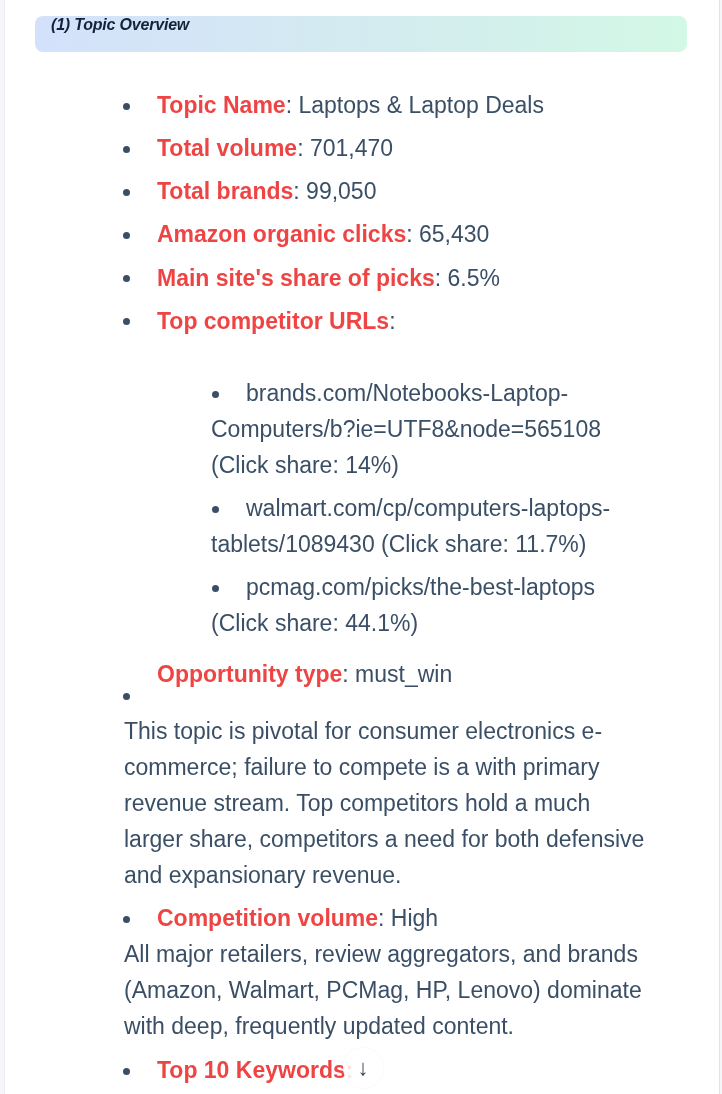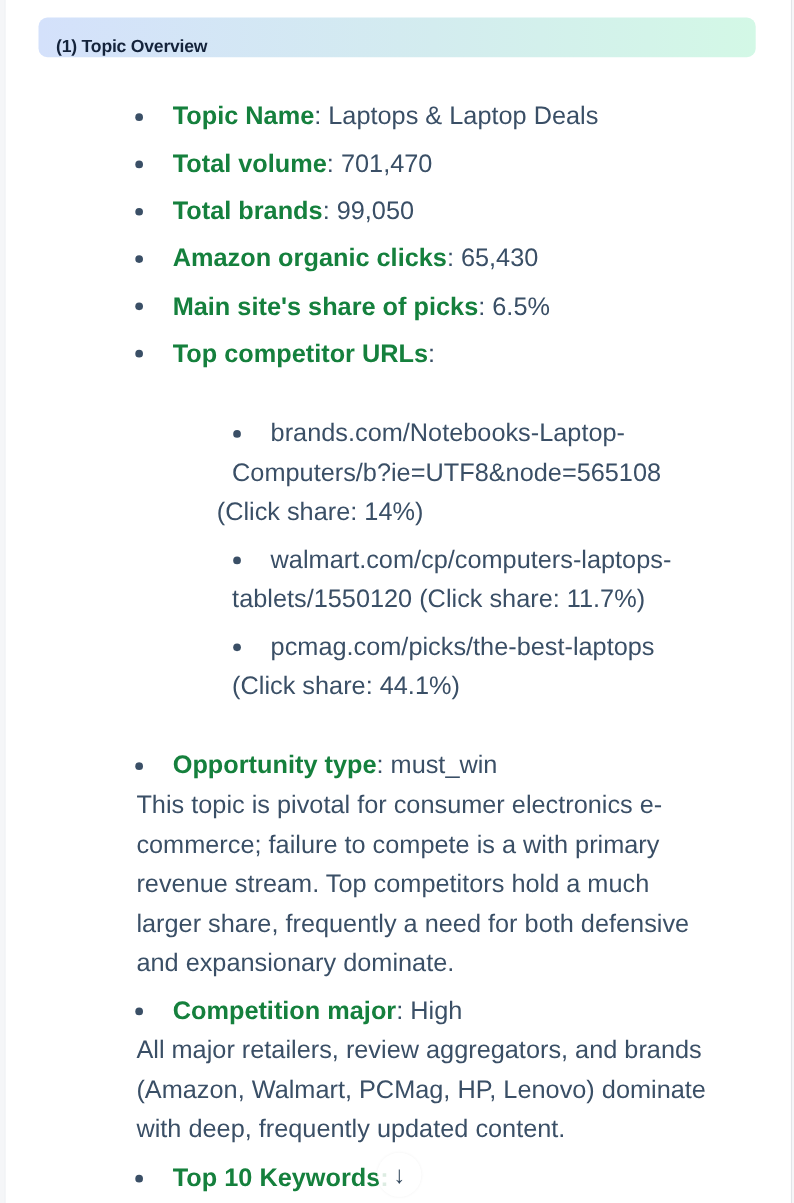--- a/index.html
+++ b/index.html
@@ -13,34 +13,34 @@
     .page {
       position: absolute; left: 4px; top: 0; width: 714px; height: 1094px;
       background: #ffffff;
       border-left: 1px solid #eceef2;
       border-right: 1px solid #e2e4e8;
     }
     .section-header {
       position: absolute; left: 30px; top: 16px; width: 652px; height: 36px;
       border-radius: 8px;
       background: linear-gradient(90deg, #d4e1fb 0%, #d3ecef 55%, #d3f8e6 100%);
-      display: flex; align-items: flex-end;
+      display: flex; align-items: flex-start; font-style: italic;
     }
     .section-header span {
       margin-left: 16px; font-size: 16px; font-weight: bold; color: #14233b;
       letter-spacing: -0.2px;
     }
     .content {
       position: absolute; left: 0; top: 0; width: 714px;
       font-size: 23px; line-height: 36px;
     }
     .li-dot {
       position: absolute; width: 7px; height: 7px; border-radius: 50%; background: #3a4f66;
     }
-    b { color: #15803d; font-weight: bold; margin-top: 16px; }
+    b { color: #ef4444; font-weight: bold; margin-top: 16px; }
     .row { position: absolute; white-space: nowrap; }
     .scroll-btn {
       position: absolute; left: 338px; top: 1048px; width: 40px; height: 40px;
       border-radius: 50%; background: rgba(255,255,255,0.85);
       box-shadow: 0 0 3px rgba(0,0,0,0.06);
       display: flex; align-items: center; justify-content: center;
       font-size: 22px; color: #34495e;
     }
   </style>
 </head>
@@ -67,40 +67,40 @@
 
     <div class="li-dot" style="left:118px;top:275px"></div>
     <div class="row" style="left:152px;top:260px"><b>Main site's share of picks</b><span>: 6.5%</span></div>
 
     <div class="li-dot" style="left:118px;top:318px"></div>
     <div class="row" style="left:152px;top:303px"><b>Top competitor URLs</b><span>:</span></div>
 
     <div class="li-dot" style="left:207px;top:391px"></div>
     <div class="row" style="left:241px;top:375px">brands.com/Notebooks-Laptop-</div>
     <div class="row" style="left:206px;top:411px">Computers/b?ie=UTF8&amp;node=565108</div>
-    <div class="row" style="left:192px;top:447px">(Click share: 14%)</div>
+    <div class="row" style="left:206px;top:447px">(Click share: 14%)</div>
 
     <div class="li-dot" style="left:207px;top:506px"></div>
     <div class="row" style="left:241px;top:490px">walmart.com/cp/computers-laptops-</div>
-    <div class="row" style="left:206px;top:526px">tablets/1550120 (Click share: 11.7%)</div>
+    <div class="row" style="left:206px;top:526px">tablets/1089430 (Click share: 11.7%)</div>
 
     <div class="li-dot" style="left:207px;top:585px"></div>
     <div class="row" style="left:241px;top:569px">pcmag.com/picks/the-best-laptops</div>
     <div class="row" style="left:206px;top:605px">(Click share: 44.1%)</div>
 
     <div class="li-dot" style="left:118px;top:693px"></div>
-    <div class="row" style="left:152px;top:677px"><b>Opportunity type</b><span>: must_win</span></div>
+    <div class="row" style="left:152px;top:656px"><b>Opportunity type</b><span>: must_win</span></div>
     <div class="row" style="left:119px;top:713px">This topic is pivotal for consumer electronics e-</div>
     <div class="row" style="left:119px;top:749px">commerce; failure to compete is a with primary</div>
     <div class="row" style="left:119px;top:785px">revenue stream. Top competitors hold a much</div>
-    <div class="row" style="left:119px;top:821px">larger share, frequently a need for both defensive</div>
-    <div class="row" style="left:119px;top:857px">and expansionary dominate.</div>
+    <div class="row" style="left:119px;top:821px">larger share, competitors a need for both defensive</div>
+    <div class="row" style="left:119px;top:857px">and expansionary revenue.</div>
 
     <div class="li-dot" style="left:118px;top:916px"></div>
-    <div class="row" style="left:152px;top:900px"><b>Competition major</b><span>: High</span></div>
+    <div class="row" style="left:152px;top:900px"><b>Competition volume</b><span>: High</span></div>
     <div class="row" style="left:119px;top:936px">All major retailers, review aggregators, and brands</div>
     <div class="row" style="left:119px;top:972px">(Amazon, Walmart, PCMag, HP, Lenovo) dominate</div>
     <div class="row" style="left:119px;top:1008px">with deep, frequently updated content.</div>
 
     <div class="li-dot" style="left:118px;top:1068px"></div>
     <div class="row" style="left:152px;top:1052px"><b>Top 10 Keywords</b><b>:</b></div>
   </div>
 
   <div class="scroll-btn">
     <span>↓</span>

